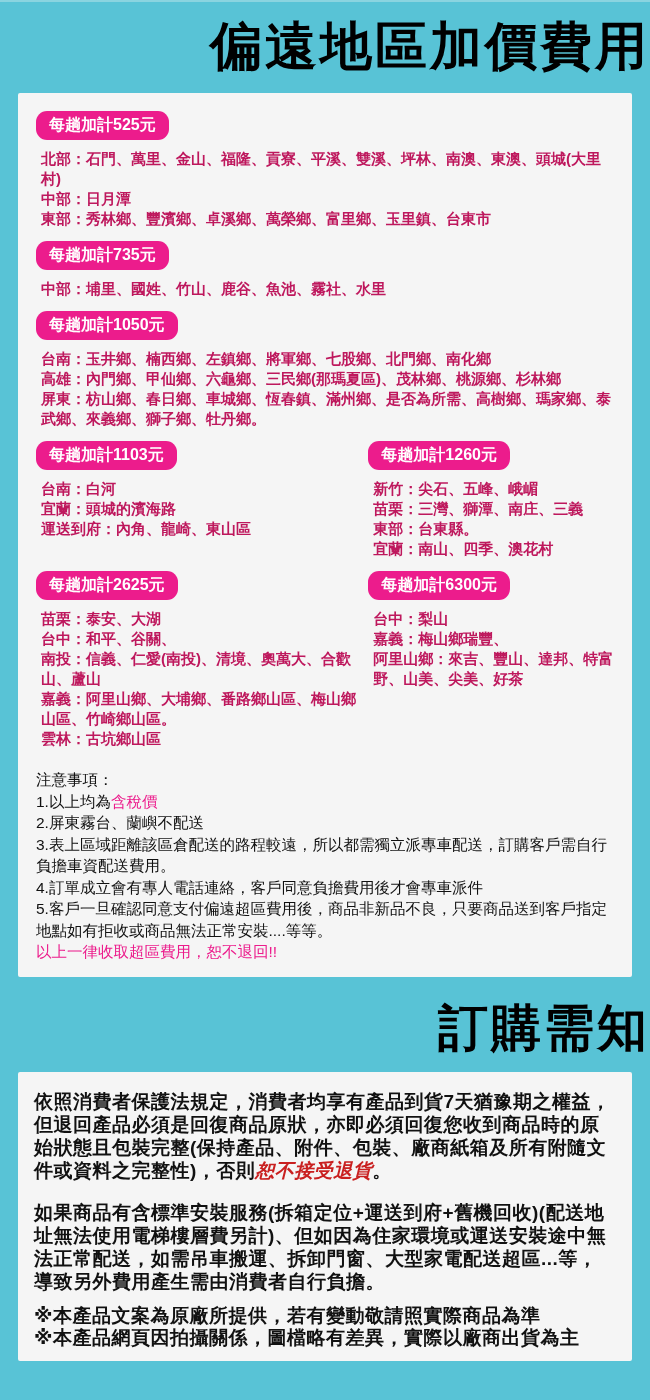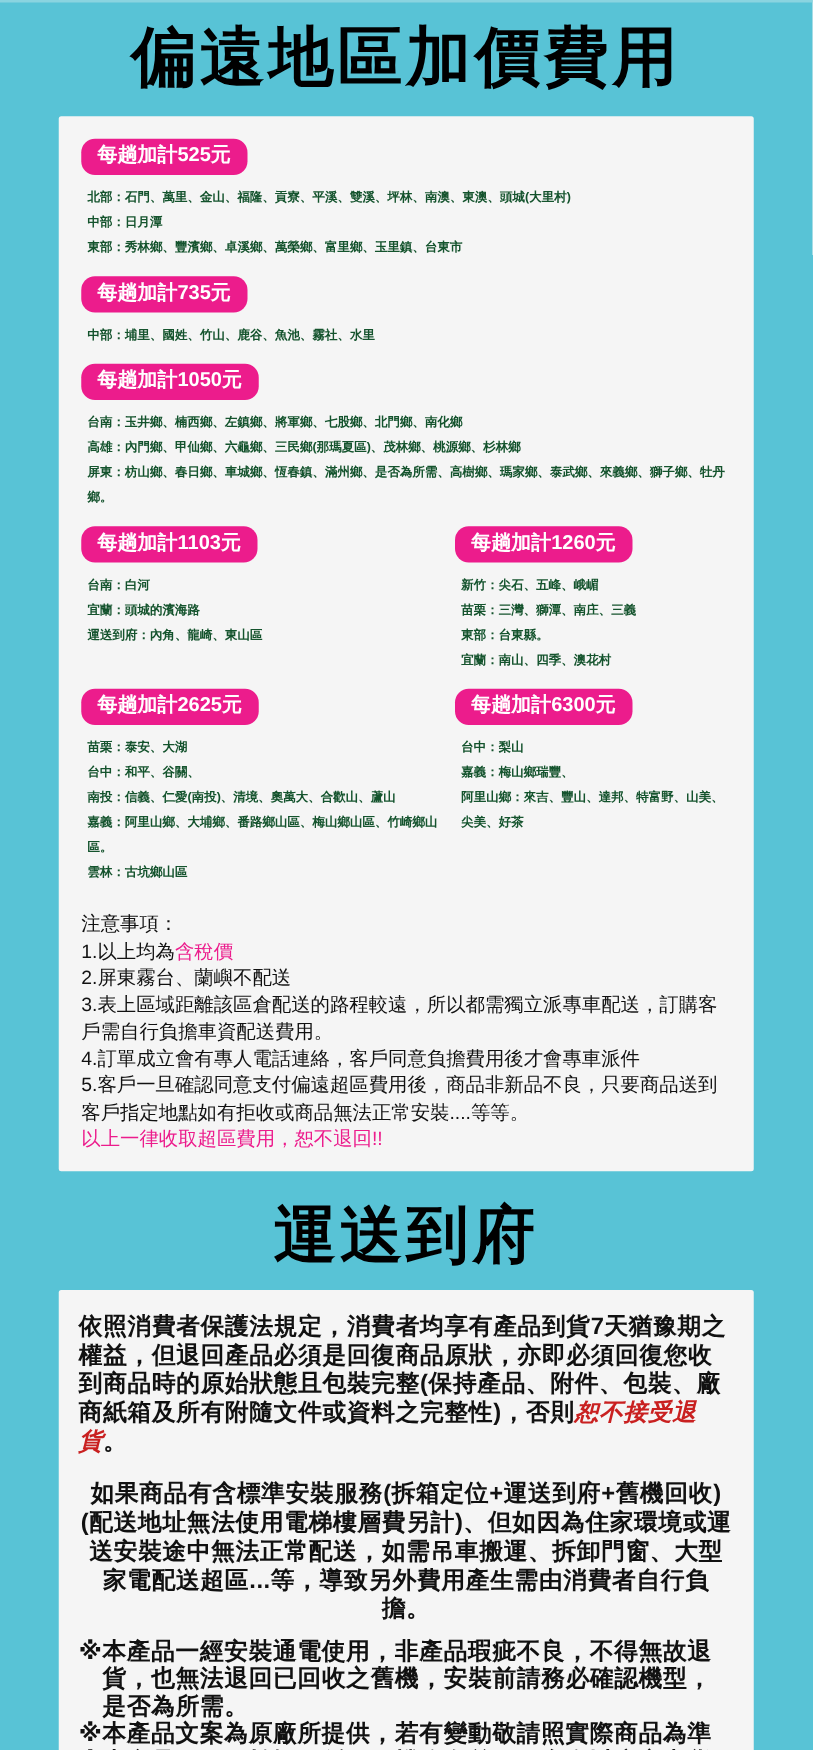--- a/index.html
+++ b/index.html
@@ -6,52 +6,52 @@
   html,body { width:650px; }
   body {
     width:650px; height:1400px;
     background:#58C3D6;
     font-family:"Liberation Sans","DejaVu Sans",sans-serif;
     color:#111;
     overflow:hidden;
     border-top:2px solid #8ad4e0;
   }
   .big-title {
-    text-align:center;
+    text-align:right;
     font-size:52px;
     font-weight:bold;
     color:#000;
     letter-spacing:3px;
     padding:16px 0 18px;
     line-height:1.1;
   }
   .big-title.second { font-size:50px; padding:24px 0 16px; }
   .panel {
-    width:556px;
+    width:614px;
     margin:0 auto;
     background:#F5F5F5;
     border-radius:2px;
     padding:6px 18px 14px;
   }
   .fee-badge {
     display:inline-block;
     background:#EC1C8C;
     color:#fff;
     font-weight:bold;
     font-size:16px;
     line-height:1;
     padding:6px 13px 7px;
     border-radius:11px;
     margin:12px 0 9px;
   }
   .region-line {
-    font-size:10px;
+    font-size:15px;
     font-weight:bold;
     line-height:20px;
-    color:#14532d;
+    color:#be185d;
     padding-left:5px;
   }
   .fee-row { display:flex; align-items:flex-start; }
   .fee-col-left { width:57.5%; }
   .fee-col-right { width:42.5%; }
   .notes {
     margin-top:20px;
     font-size:15.5px;
     font-weight:normal;
     line-height:21.5px;
@@ -59,21 +59,21 @@
   .pink { color:#EC1C8C; }
   .red  { color:#C92020;font-style:italic; }
   .panel2 { padding:10px 16px 12px; }
   .panel2 .para {
     font-size:19px;
     font-weight:bold;
     line-height:23px;
     margin:8px 0 19px;
     letter-spacing:0.5px;
   }
-  .panel2 .para:last-of-type { margin-bottom:12px;text-align:center; }
+  .panel2 .para:last-of-type { margin-bottom:12px; }
   .bullet {
     font-size:19px;
     font-weight:bold;
     line-height:22px;
     padding-left:19px;
     text-indent:-19px;
     letter-spacing:0.5px;
   }
 </style>
 </head>
@@ -140,22 +140,21 @@
     <div><span>1.以上均為</span><span class="pink">含稅價</span></div>
     <div>2.屏東霧台、蘭嶼不配送</div>
     <div>3.表上區域距離該區倉配送的路程較遠，所以都需獨立派專車配送，訂購客戶需自行負擔車資配送費用。</div>
     <div>4.訂單成立會有專人電話連絡，客戶同意負擔費用後才會專車派件</div>
     <div>5.客戶一旦確認同意支付偏遠超區費用後，商品非新品不良，只要商品送到客戶指定地點如有拒收或商品無法正常安裝....等等。</div>
     <div class="pink">以上一律收取超區費用，恕不退回!!</div>
   </div>
 
 </div>
 
-<h1 class="big-title second">運送到府</h1>
+<h1 class="big-title second">訂購需知</h1>
 
 <div class="panel panel2">
   <p class="para"><span>依照消費者保護法規定，消費者均享有產品到貨7天猶豫期之權益，但退回產品必須是回復商品原狀，亦即必須回復您收到商品時的原始狀態且包裝完整(保持產品、附件、包裝、廠商紙箱及所有附隨文件或資料之完整性)，否則</span><span class="red">恕不接受退貨</span><span>。</span></p>
   <p class="para">如果商品有含標準安裝服務(拆箱定位+運送到府+舊機回收)(配送地址無法使用電梯樓層費另計)、但如因為住家環境或運送安裝途中無法正常配送，如需吊車搬運、拆卸門窗、大型家電配送超區...等，導致另外費用產生需由消費者自行負擔。</p>
-  <div class="bullet">※本產品一經安裝通電使用，非產品瑕疵不良，不得無故退貨，也無法退回已回收之舊機，安裝前請務必確認機型，是否為所需。</div>
   <div class="bullet">※本產品文案為原廠所提供，若有變動敬請照實際商品為準</div>
   <div class="bullet">※本產品網頁因拍攝關係，圖檔略有差異，實際以廠商出貨為主</div>
 
 </div>
 
 </body></html>

